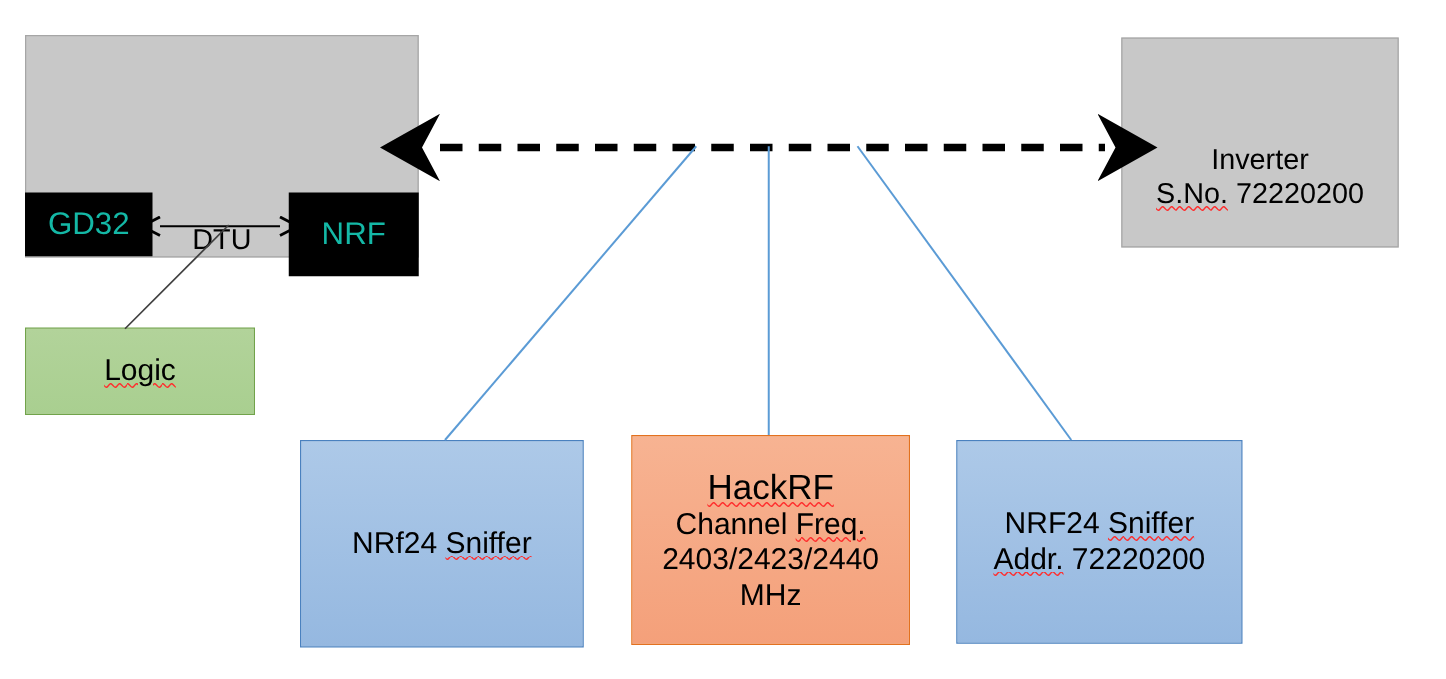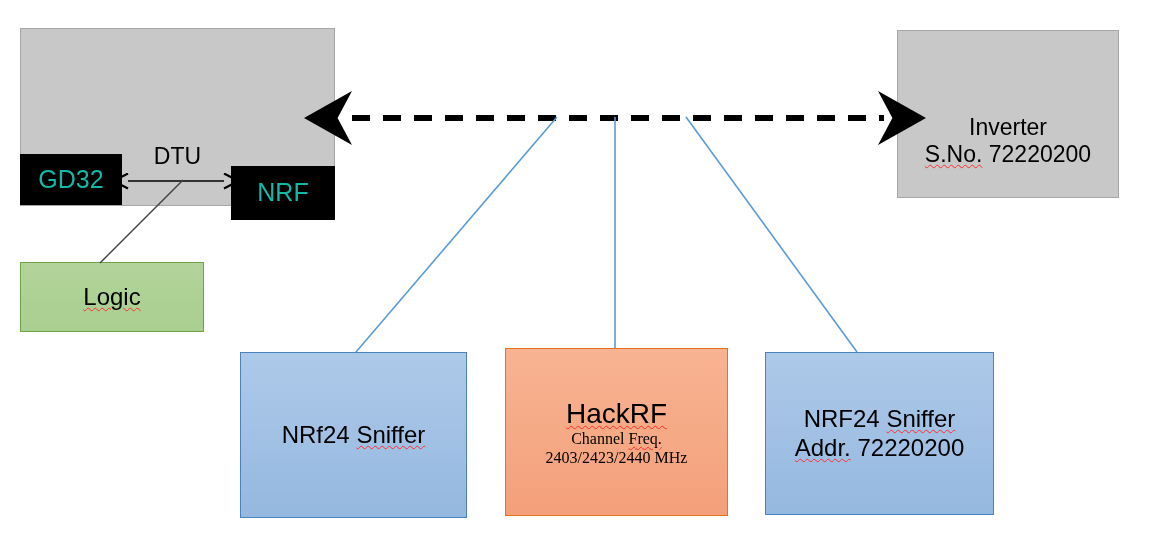--- a/index.html
+++ b/index.html
@@ -32,39 +32,39 @@
 
   
   .grey-block {
     background: #c8c8c8;
     border: 1px solid #a6a6a6;
     font-size: 23px;
   }
   #dtu-box {
     left: 20px; top: 28px;
     width: 315px; height: 178px;
-    justify-content: center;
+    justify-content: flex-end;
     padding-top: 80px;
   }
   #inverter-box {
     left: 897px; top: 30px;
     width: 222px; height: 168px;
     justify-content: flex-start;
     padding-top: 83px;
   }
 
   
   .chip {
     background: #000000;
     color: #14b8a6;
     font-size: 25px;
     border: 0;
   }
   #gd32-box { left: 20px;  top: 154px; width: 102px; height: 51px; }
-  #nrf-box  { left: 231px; top: 154px; width: 104px; height: 54px; margin-top: 12px; }
+  #nrf-box  { left: 231px; top: 154px; width: 104px; height: 67px; }
 
   
   #logic-box {
     left: 20px; top: 262px;
     width: 184px; height: 70px;
     background: linear-gradient(180deg, #b2d39a 0%, #a9cf90 100%);
     border: 1px solid #71a34a;
     font-size: 24px;
   }
 
@@ -78,21 +78,21 @@
   #sniffer-right { left: 765px; top: 352px; width: 229px; height: 163px; }
 
   
   #hackrf-box {
     left: 505px; top: 348px;
     width: 223px; height: 168px;
     background: linear-gradient(180deg, #f7b392 0%, #f4a07a 100%);
     border: 1px solid #e3711f;
   }
   #hackrf-box .ttl { font-size: 28px; }
-  #hackrf-box .sub { font-size: 16px; font-family: Liberation Serif, serif; }
+  #hackrf-box .sub { font-size: 24px; }
 
   
   .sq {
     text-decoration: underline wavy #ff2d2d;
     text-decoration-thickness: 1px;
     text-underline-offset: 2px;
   }
 
   svg.overlay {
     position: absolute;

